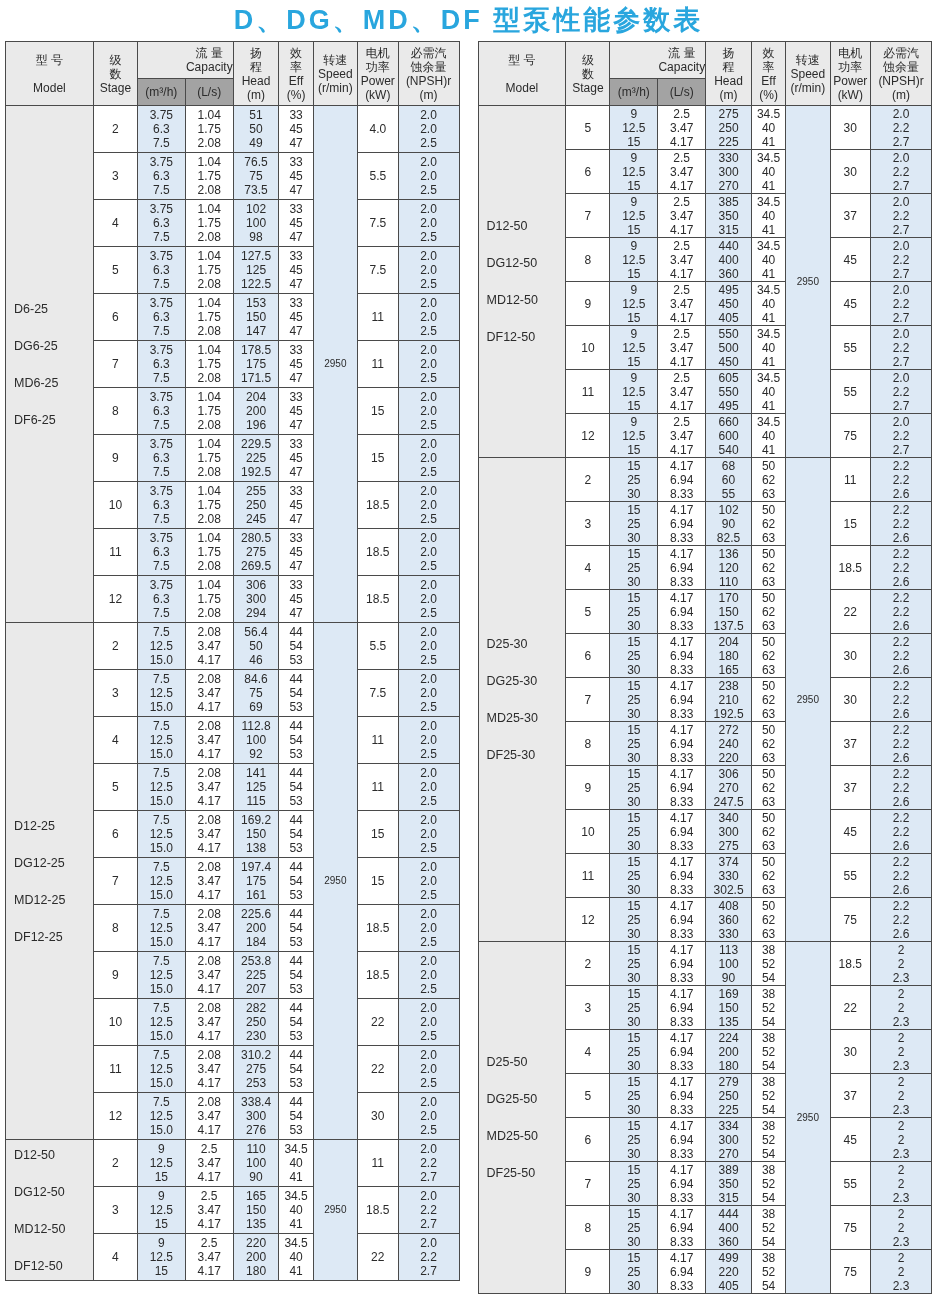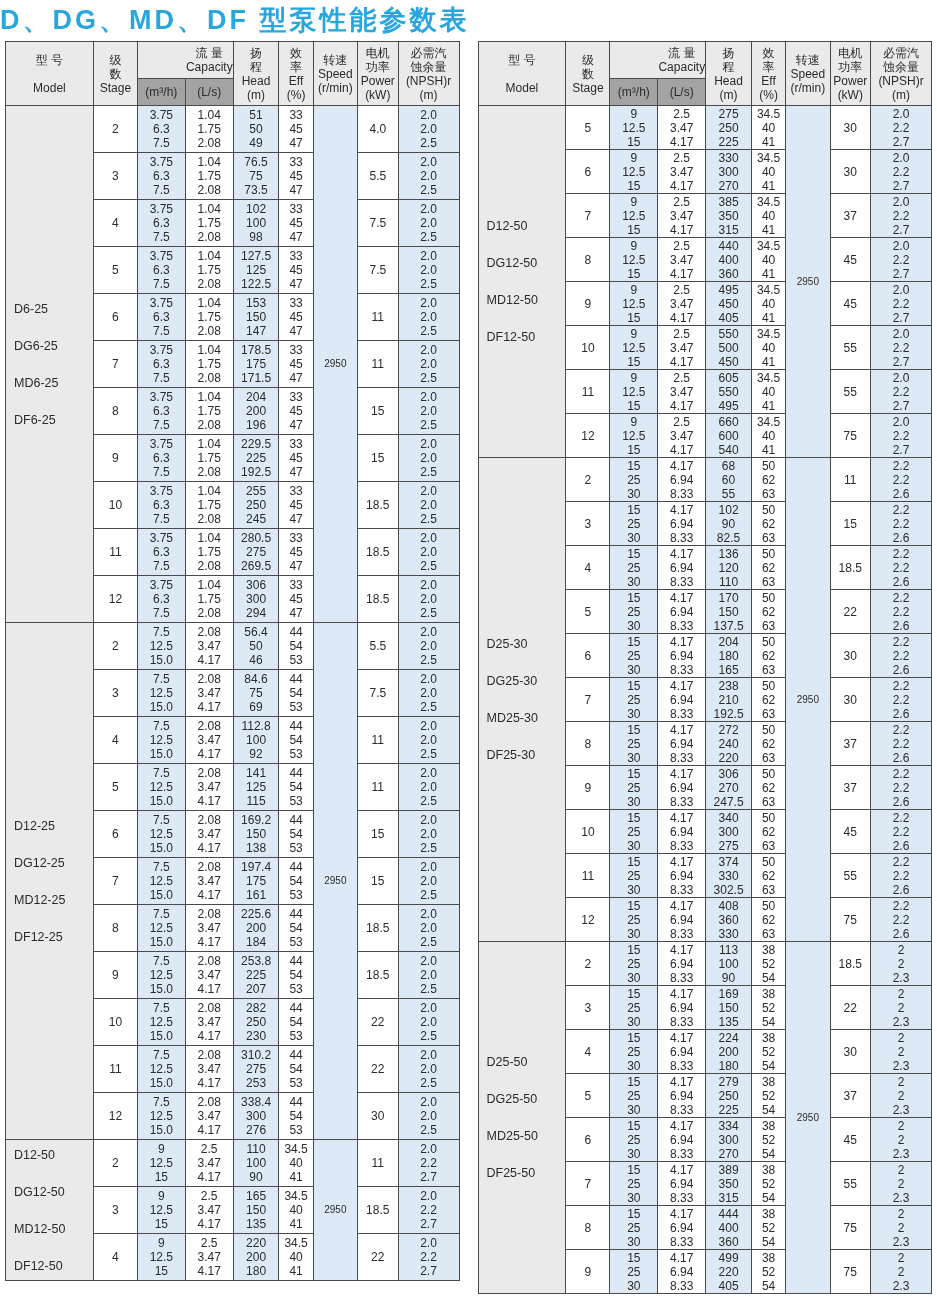--- a/index.html
+++ b/index.html
@@ -1,18 +1,18 @@
 <!DOCTYPE html>
 <html><head>
 <meta charset="utf-8">
 <style>
   html,body{margin:0;padding:0;background:#ffffff;}
   body{width:937px;font-family:"Liberation Sans","DejaVu Sans",sans-serif;-webkit-font-smoothing:antialiased;}
   .page-title{
-    color:#29a6de;font-size:27px;font-weight:bold;
+    text-align:center;color:#29a6de;font-size:27px;font-weight:bold;
     letter-spacing:3px;padding:5px 0 6px 0;line-height:30px;
   }
   .tables-wrap{display:flex;gap:18px;padding:0 5px;align-items:flex-start;}
   table.ptable{border-collapse:collapse;table-layout:fixed;font-size:12px;color:#2b2b2b;}
   .ptable th,.ptable td{
     border:1px solid #4a4a4a;text-align:center;vertical-align:middle;
     padding:0;white-space:pre-line;line-height:14px;overflow:hidden;
   }
   .ptable thead th{background:#eaeaea;font-weight:normal;font-size:12px;margin-left:44px;}
   .ptable .th-cap{height:36px;padding-left:48px;}

